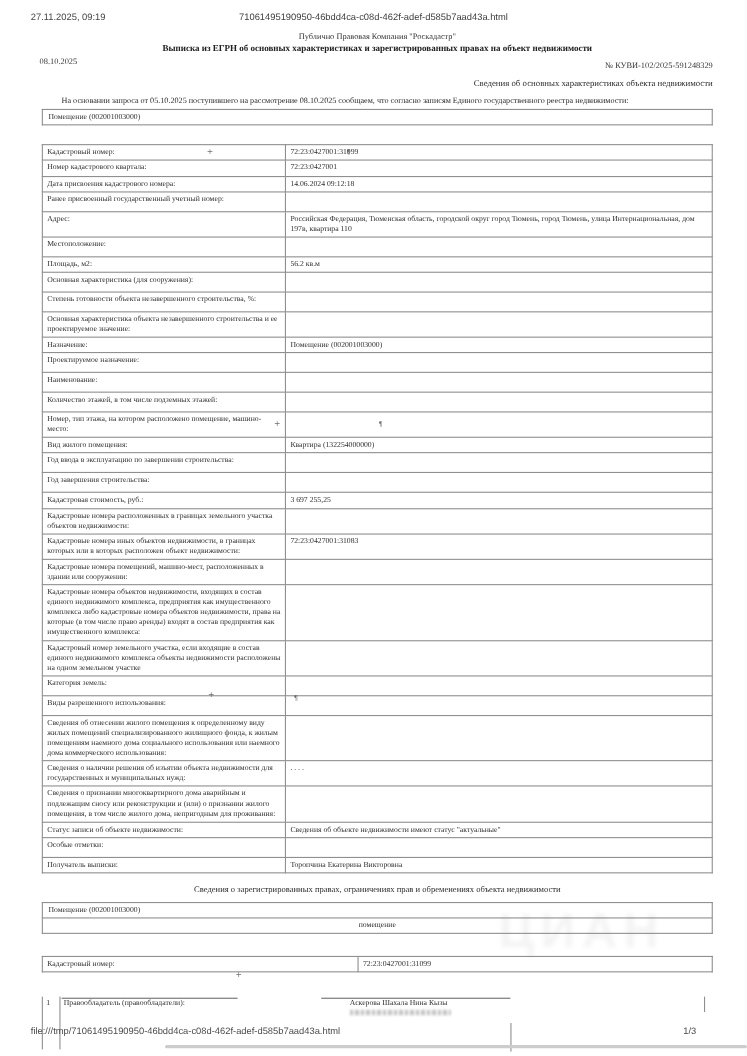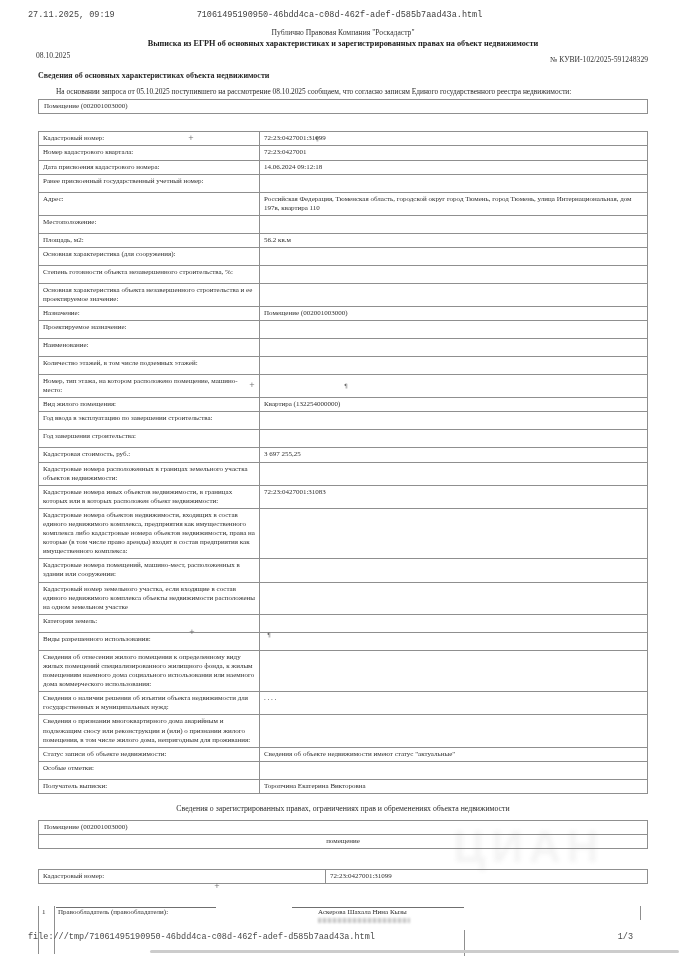--- a/index.html
+++ b/index.html
@@ -3,21 +3,21 @@
 <meta charset="utf-8">
 <style>
   html,body{margin:0;padding:0;}
   body{
     width:679px;height:960px;position:relative;overflow:hidden;
     background:#ffffff;color:#2e2e2e;
     font-family:"Liberation Serif", serif;
   }
   
   .print-hf{
-    font-family:Liberation Mono, monospace;
+    font-family:Liberation Sans, sans-serif;
     font-size:8.5px;color:#444;
   }
   .print-header{
     position:absolute;top:10px;left:28px;right:28px;height:12px;
   }
   .ph-date{position:absolute;left:0;top:0;}
   .ph-file{position:absolute;left:0;right:0;text-align:center;top:0;color:#3c3c3c;}
   .print-footer{
     position:absolute;bottom:16px;left:28px;right:46px;height:12px;
   }
@@ -38,21 +38,21 @@
   .doc-title{
     text-align:center;font-size:8.2px;font-weight:bold;color:#222;
     margin:0 0 2px 0;line-height:1.25;
   }
   .doc-dateline{
     position:relative;height:14px;font-size:7.6px;color:#333;margin-bottom:6px;
   }
   .doc-date{position:absolute;left:-2px;top:0;}
   .doc-number{position:absolute;right:0;top:4px;}
   .sec-title{
-    text-align:left;font-size:8px;color:#2b2b2b;margin:6px 0 7px 0;font-weight:bold;
+    text-align:right;font-size:8px;color:#2b2b2b;margin:6px 0 7px 0;
   }
   .intro{
     font-size:7.4px;line-height:1.35;color:#2b2b2b;
     text-indent:18px;margin:0 0 2px 0;text-align:justify;
   }
 
   table{border-collapse:collapse;width:610px;table-layout:fixed;}
   td{
     border:1px solid #8f8f8f;
     font-size:7px;line-height:1.3;color:#2f2f2f;
@@ -235,26 +235,26 @@
           <td class="lbl">Кадастровые номера расположенных в границах земельного участка объектов недвижимости:</td>
           <td class="val"></td>
         </tr>
 
         <tr>
           <td class="lbl">Кадастровые номера иных объектов недвижимости, в границах которых или в которых расположен объект недвижимости:</td>
           <td class="val">72:23:0427001:31083</td>
         </tr>
 
         <tr class="empty">
+          <td class="lbl">Кадастровые номера помещений, машино-мест, расположенных в здании или сооружении:</td>
+          <td class="val"></td>
+        </tr>
+
+        <tr class="empty">
           <td class="lbl">Кадастровые номера объектов недвижимости, входящих в состав единого недвижимого комплекса, предприятия как имущественного комплекса либо кадастровые номера объектов недвижимости, права на которые (в том числе право аренды) входят в состав предприятия как имущественного комплекса:</td>
-          <td class="val"></td>
-        </tr>
-
-        <tr class="empty">
-          <td class="lbl">Кадастровые номера помещений, машино-мест, расположенных в здании или сооружении:</td>
           <td class="val"></td>
         </tr>
 
         <tr class="empty">
           <td class="lbl">Кадастровый номер земельного участка, если входящие в состав единого недвижимого комплекса объекты недвижимости расположены на одном земельном участке</td>
           <td class="val"></td>
         </tr>
 
         <tr class="empty">
           <td class="lbl">Категория земель:</td>

